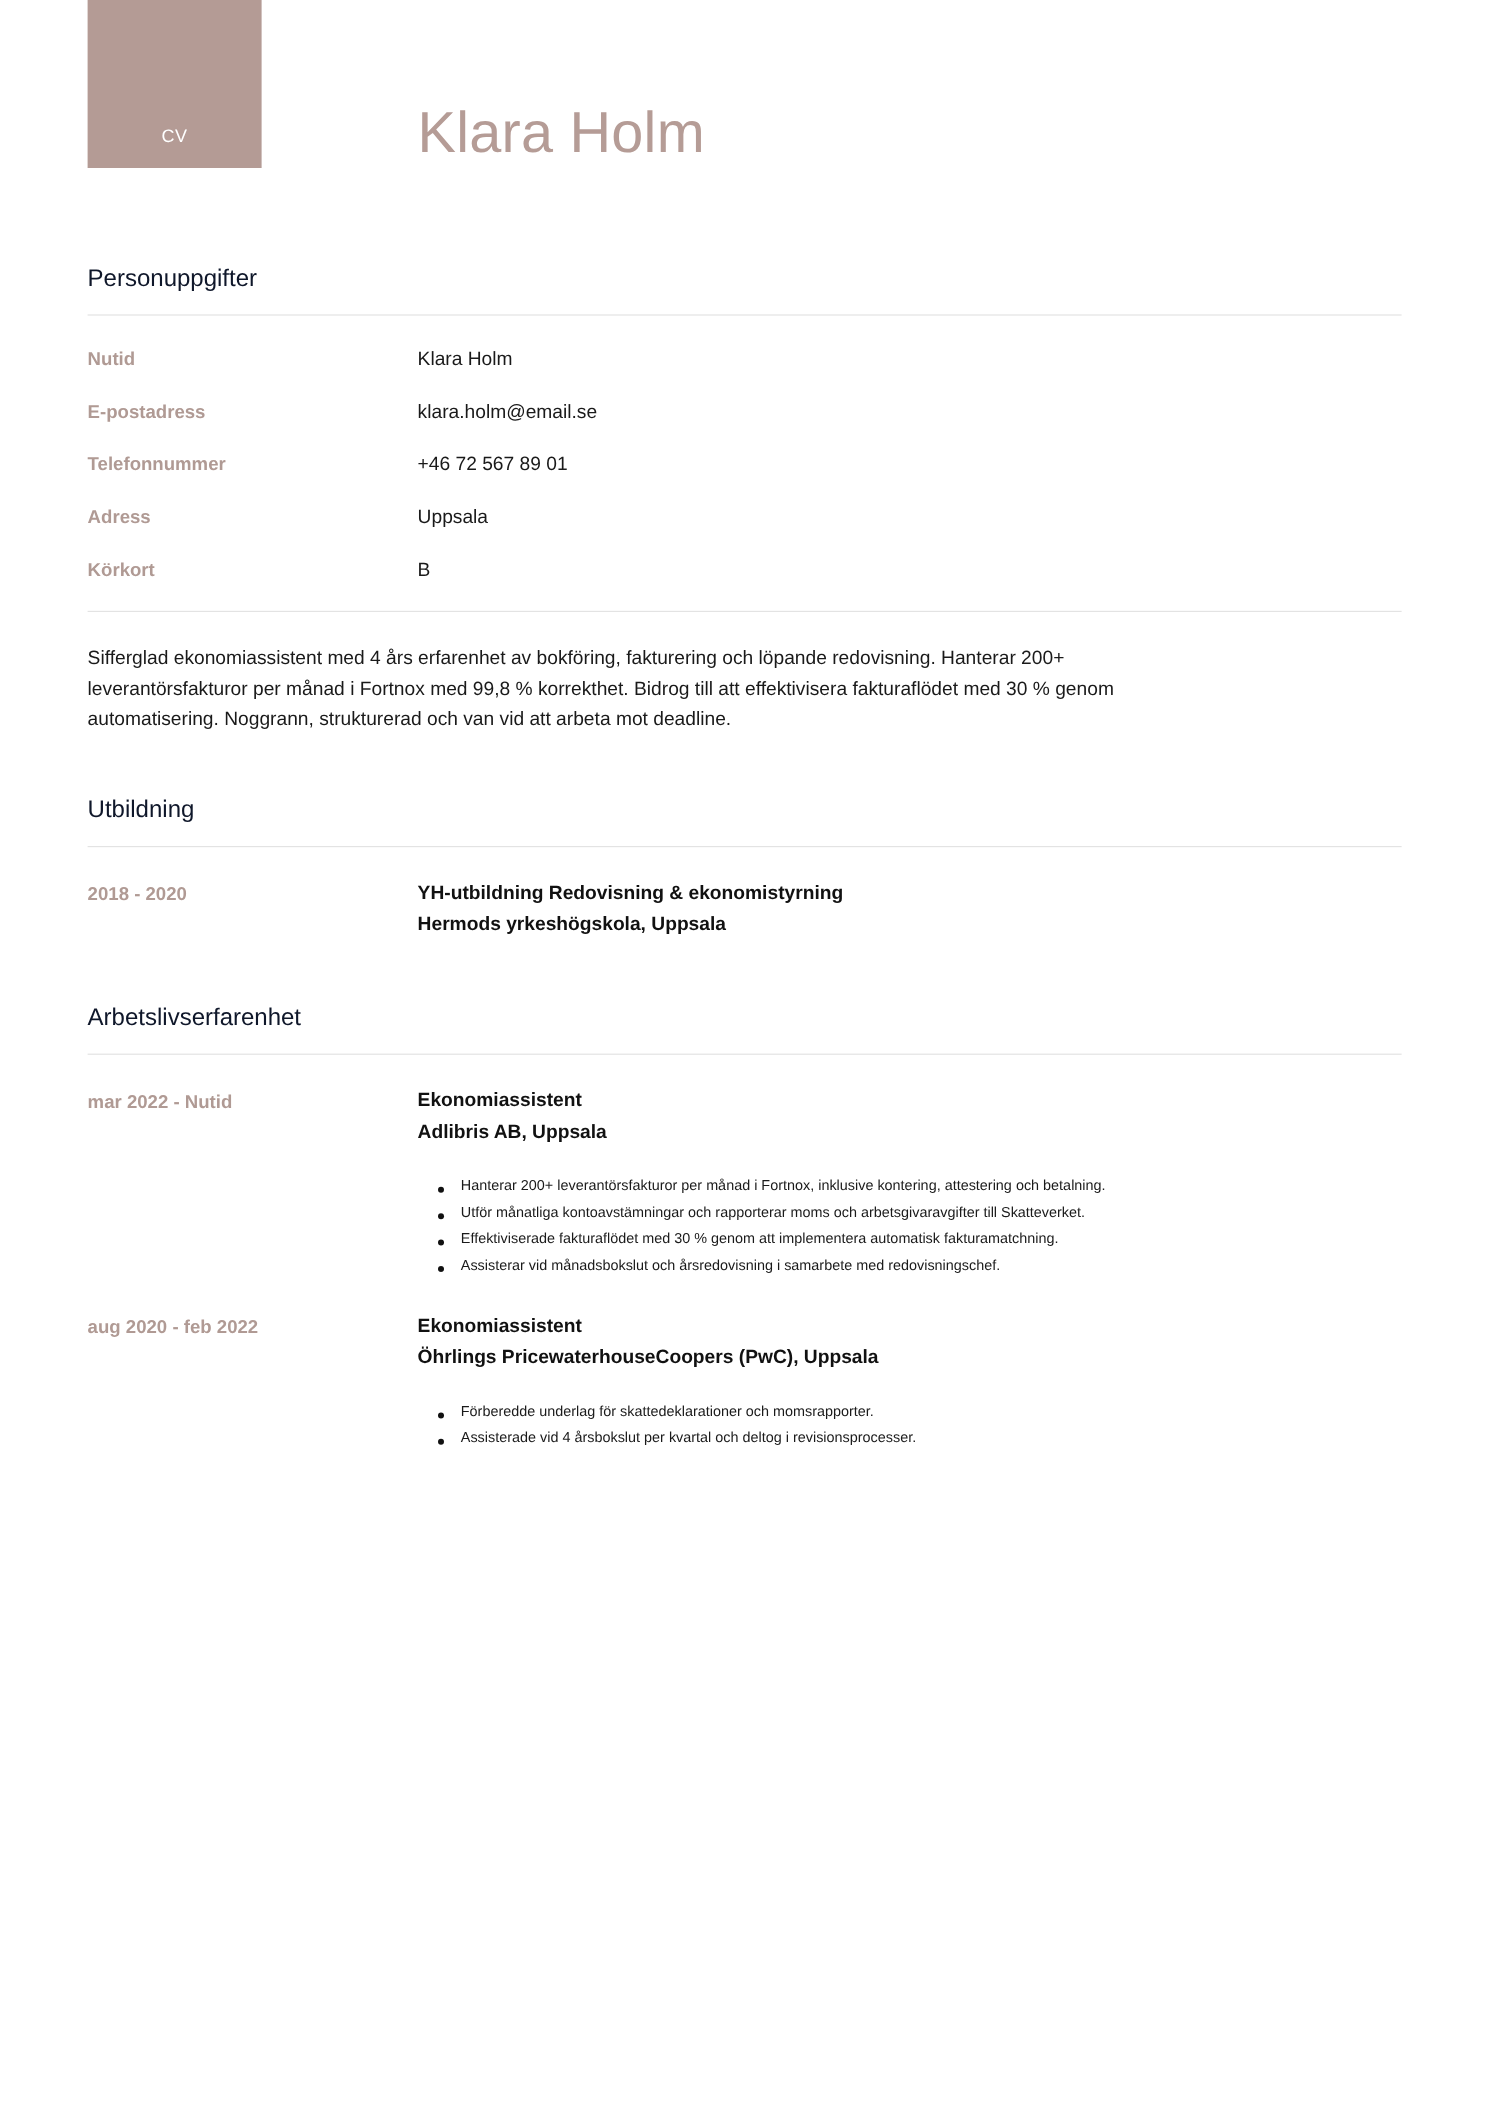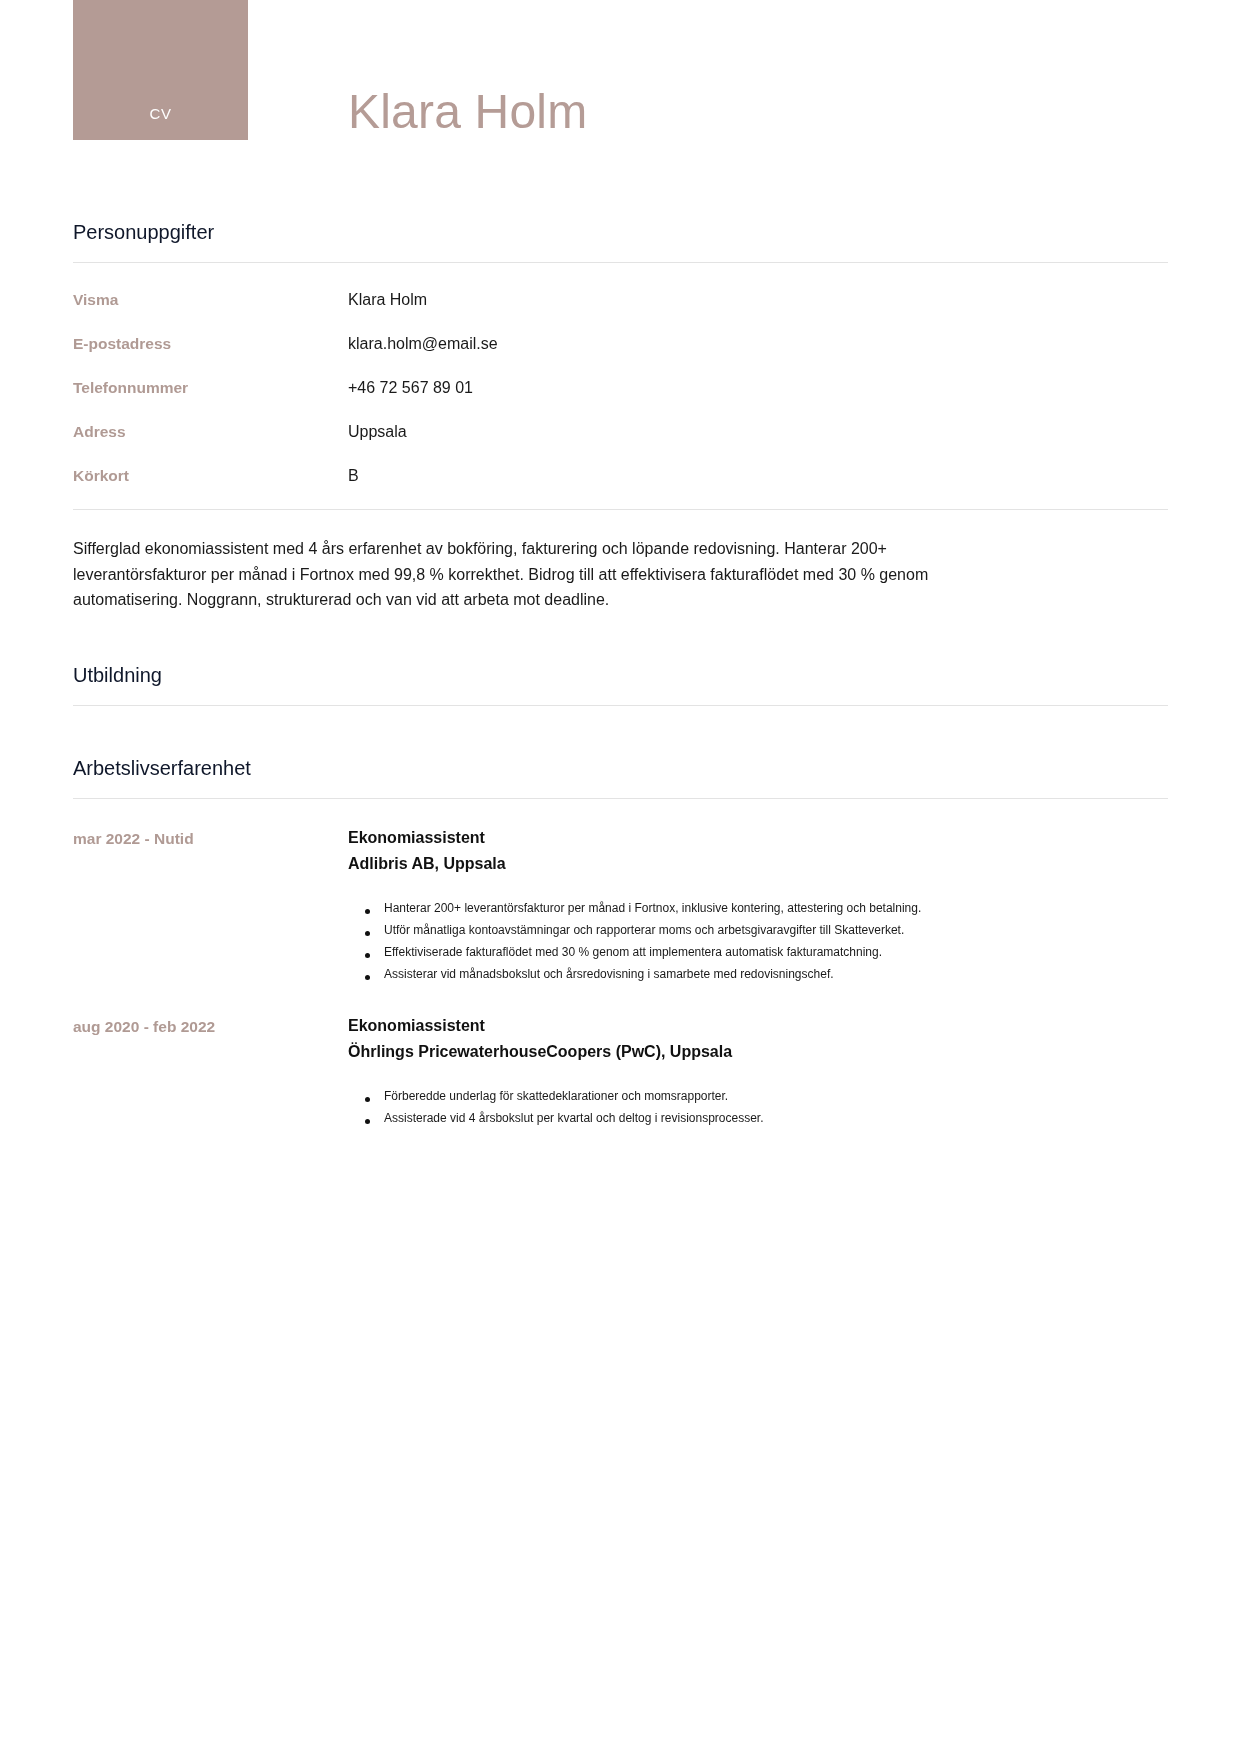--- a/index.html
+++ b/index.html
@@ -10,21 +10,21 @@
     -webkit-font-smoothing:antialiased;
   }
   body { min-height:1754px; position:relative; }
 
   .page { width:1241px; min-height:1754px; background:#fff; position:relative; }
 
   
   .header { position:relative; height:176px; }
   .cv-badge {
     position:absolute; left:73px; top:0;
-    width:175px; height:140px;
+    width:145px; height:140px;
     background:#b49b95;
     display:flex; align-items:flex-end; justify-content:center;
   }
   .cv-badge .cv-text {
     color:#ffffff;
     font-size:15px;
     letter-spacing:0.5px;
     padding-bottom:18px;
   }
   .full-name {
@@ -140,21 +140,21 @@
   </div>
 
   <div class="content">
 
     <div class="section">
       <div class="section-title">Personuppgifter</div>
       <div class="section-rule"></div>
       <div class="section-body">
 
         <div class="row">
-          <div class="row-label">Visma</div>
+          <div class="row-label">Nutid</div>
           <div class="row-value">Klara Holm</div>
         </div>
 
         <div class="row">
           <div class="row-label">E-postadress</div>
           <div class="row-value">klara.holm@email.se</div>
         </div>
 
         <div class="row">
           <div class="row-label">Telefonnummer</div>
@@ -177,20 +177,31 @@
     <div class="section">
       <div class="section-rule"></div>
       <div class="section-body">
         <p class="profile-text">Sifferglad ekonomiassistent med 4 års erfarenhet av bokföring, fakturering och löpande redovisning. Hanterar 200+ leverantörsfakturor per månad i Fortnox med 99,8 % korrekthet. Bidrog till att effektivisera fakturaflödet med 30 % genom automatisering. Noggrann, strukturerad och van vid att arbeta mot deadline.</p>
       </div>
     </div>
 
     <div class="section">
       <div class="section-title">Utbildning</div>
       <div class="section-rule"></div>
+      <div class="section-body">
+
+        <div class="entry">
+          <div class="entry-date">2018 - 2020</div>
+          <div class="entry-main">
+            <div class="entry-title">YH-utbildning Redovisning &amp; ekonomistyrning</div>
+            <div class="entry-org">Hermods yrkeshögskola, Uppsala</div>
+          </div>
+        </div>
+
+      </div>
     </div>
 
     <div class="section">
       <div class="section-title">Arbetslivserfarenhet</div>
       <div class="section-rule"></div>
       <div class="section-body">
 
         <div class="entry with-bullets">
           <div class="entry-date">mar 2022 - Nutid</div>
           <div class="entry-main">

